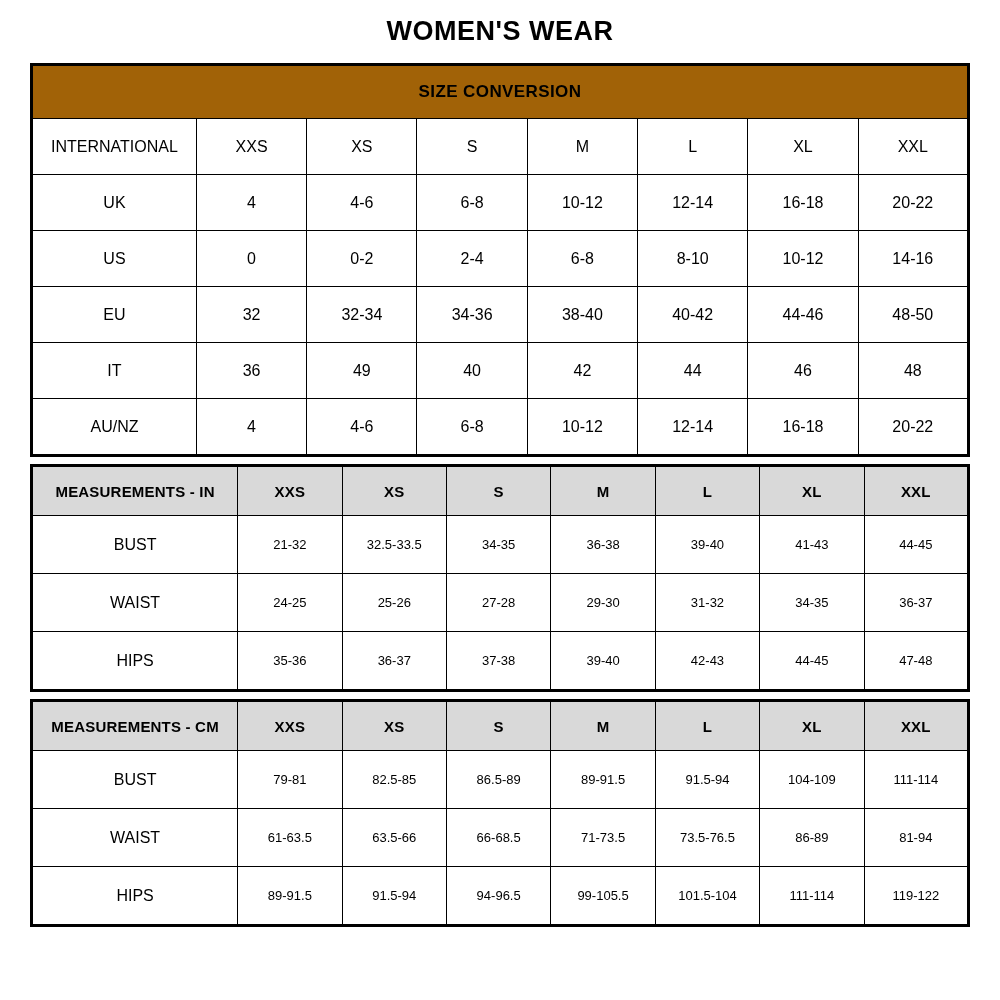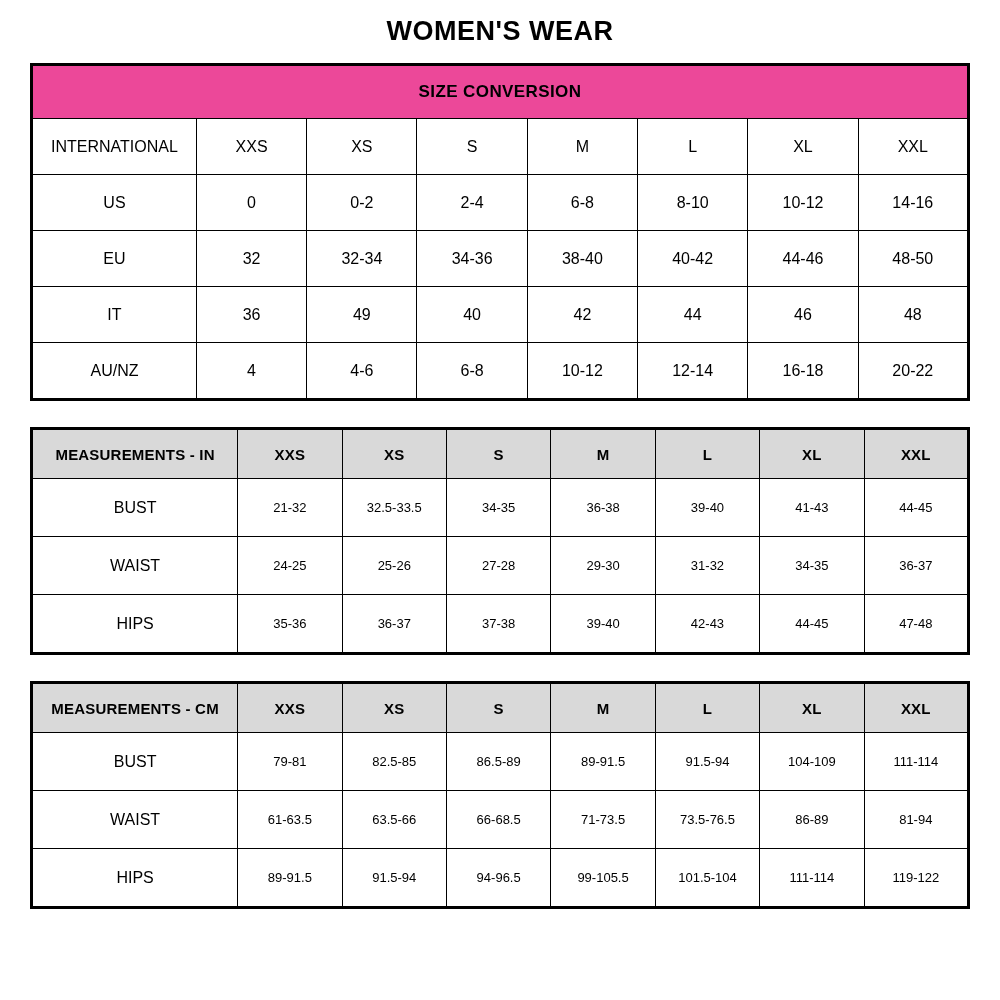--- a/index.html
+++ b/index.html
@@ -32,37 +32,37 @@
   th, td {
     border: 1.6px solid #000;
     text-align: center;
     vertical-align: middle;
     padding: 0 2px;
     overflow: hidden;
     white-space: nowrap;
   }
   
   .t1 .banner {
-    background: #ec4899;
+    background: #a16207;
     font-weight: 700;
     font-size: 17px;
     height: 52px;
     letter-spacing: 0.4px;
   }
   .t1 th.colhead {
     font-weight: 400;
     font-size: 16px;
     height: 55px;
   }
   .t1 td {
     font-size: 16px;
     height: 55px;
   }
   
-  .tm { margin-top: 26px; border-radius: 11px; }
+  .tm { margin-top: 7px; border-radius: 11px; }
   .tm thead th {
     background: #d9d9d9;
     font-weight: 700;
     font-size: 15px;
     height: 48px;
     letter-spacing: 0.2px;
   }
   .tm td {
     font-size: 13px;
     height: 57px;
@@ -100,20 +100,30 @@
         <th class="colhead">XS</th>
         <th class="colhead">S</th>
         <th class="colhead">M</th>
         <th class="colhead">L</th>
         <th class="colhead">XL</th>
         <th class="colhead">XXL</th>
       </tr>
     </thead>
     <tbody>
       <tr>
+        <td class="lbl">UK</td>
+        <td>4</td>
+        <td>4-6</td>
+        <td>6-8</td>
+        <td>10-12</td>
+        <td>12-14</td>
+        <td>16-18</td>
+        <td>20-22</td>
+      </tr>
+      <tr>
         <td class="lbl">US</td>
         <td>0</td>
         <td>0-2</td>
         <td>2-4</td>
         <td>6-8</td>
         <td>8-10</td>
         <td>10-12</td>
         <td>14-16</td>
       </tr>
       <tr>

